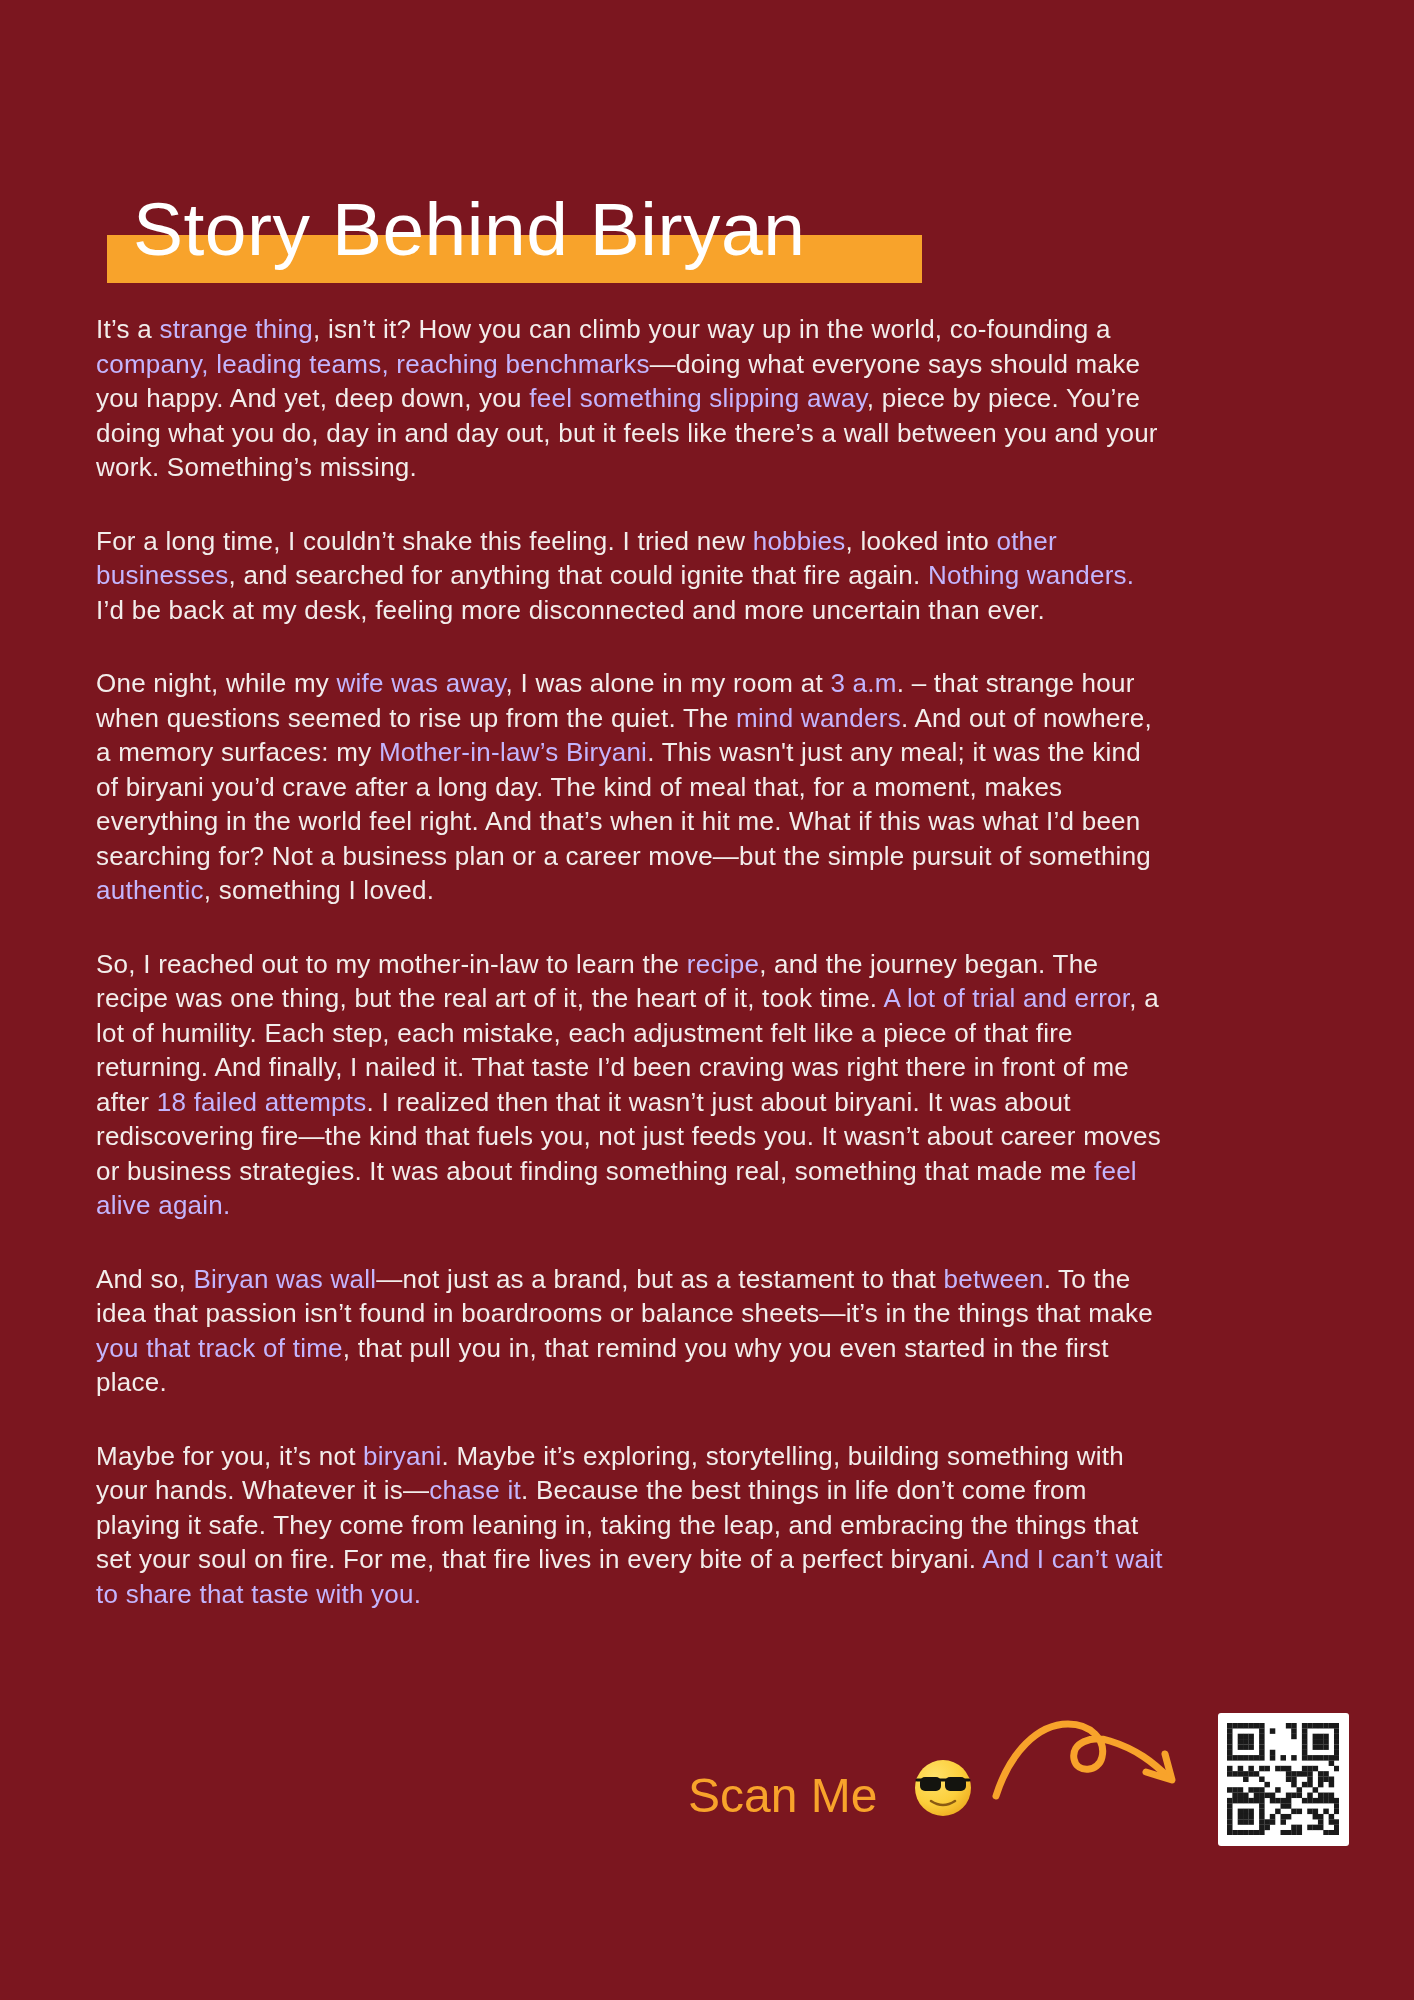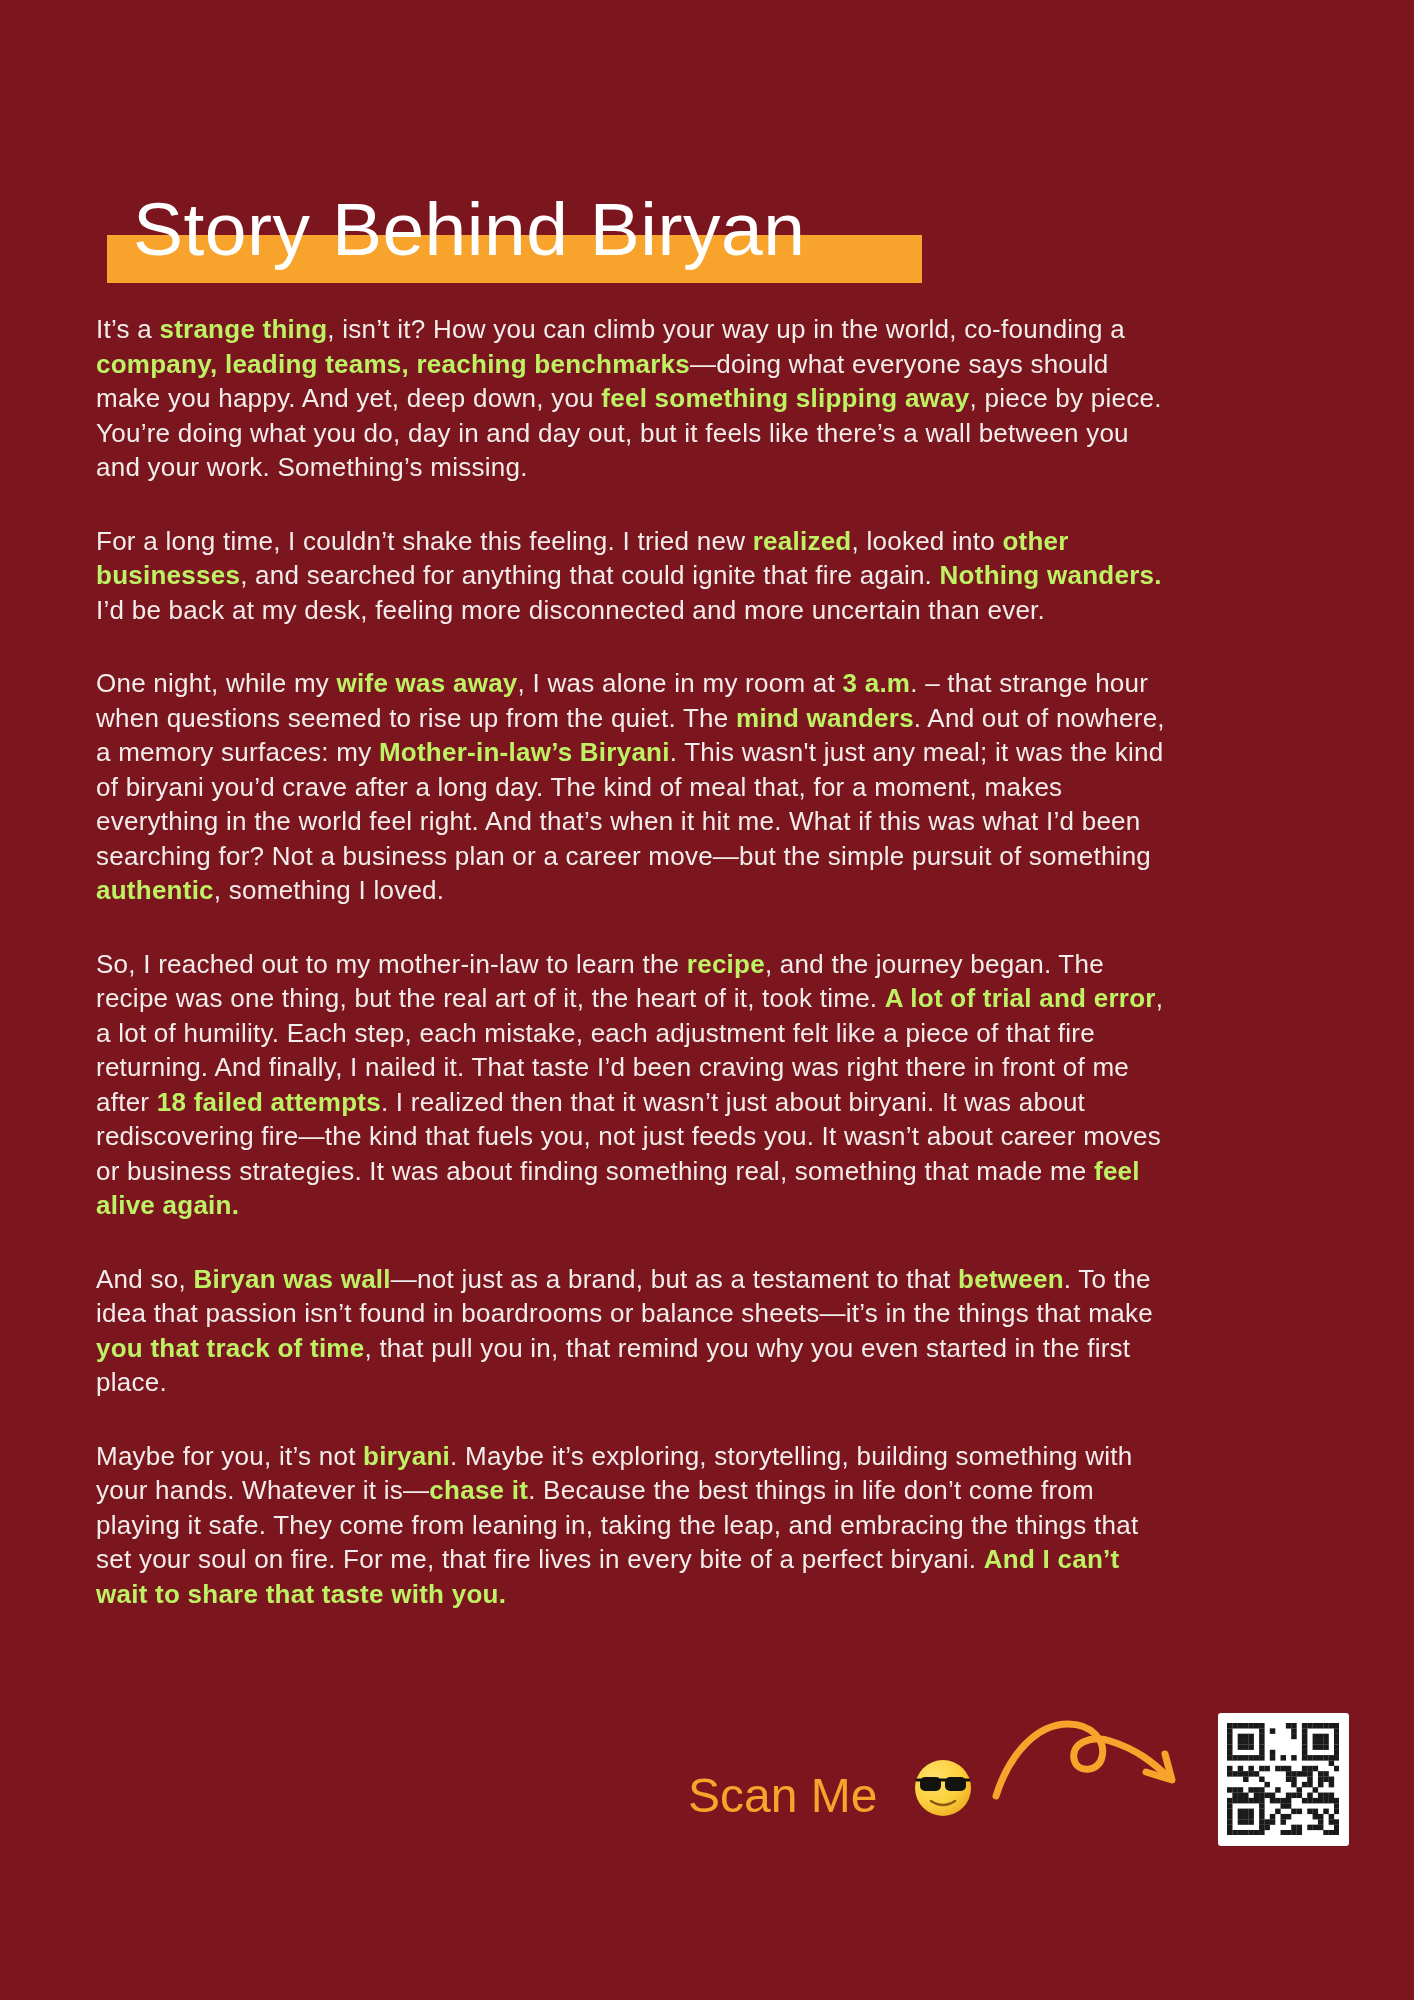--- a/index.html
+++ b/index.html
@@ -32,21 +32,21 @@
   .story{
     position:absolute;
     left:96px; top:312px;
     width:1072px;
     color:var(--text,#F2EDEB);
     font-size:26px;
     line-height:34.5px;
     letter-spacing:0.25px;
   }
   .story p{margin:0 0 39px 0;}
-  .story strong{color:#bef264;font-weight:700;}
+  .story strong{color:#c4b5fd;font-weight:400;}
   .scan-label{
     position:absolute;
     left:688px; top:1772px;
     font-size:48px;
     line-height:48px;
     color:var(--accent,#F8A32B);
     white-space:nowrap;
     text-align:center;
   }
   .emoji{
@@ -71,21 +71,21 @@
 </head>
 <body>
 
 <div class="page" style="--bg: #7B161F; --accent: #F8A32B; --text: #F2EDEB;">
 
   <div class="title-bar"></div>
   <h1 class="title">Story Behind Biryan</h1>
 
   <div class="story">
       <p>It’s a <strong>strange thing</strong>, isn’t it? How you can climb your way up in the world, co-founding a <strong>company, leading teams, reaching benchmarks</strong>—doing what everyone says should make you happy. And yet, deep down, you <strong>feel something slipping away</strong>, piece by piece. You’re doing what you do, day in and day out, but it feels like there’s a wall between you and your work. Something’s missing.</p>
-      <p>For a long time, I couldn’t shake this feeling. I tried new <strong>realized</strong>, looked into <strong>other businesses</strong>, and searched for anything that could ignite that fire again. <strong>Nothing wanders.</strong> I’d be back at my desk, feeling more disconnected and more uncertain than ever.</p>
+      <p>For a long time, I couldn’t shake this feeling. I tried new <strong>hobbies</strong>, looked into <strong>other businesses</strong>, and searched for anything that could ignite that fire again. <strong>Nothing wanders.</strong> I’d be back at my desk, feeling more disconnected and more uncertain than ever.</p>
       <p>One night, while my <strong>wife was away</strong>, I was alone in my room at <strong>3 a.m</strong>. – that strange hour when questions seemed to rise up from the quiet. The <strong>mind wanders</strong>. And out of nowhere, a memory surfaces: my <strong>Mother-in-law’s Biryani</strong>. This wasn't just any meal; it was the kind of biryani you’d crave after a long day. The kind of meal that, for a moment, makes everything in the world feel right. And that’s when it hit me. What if this was what I’d been searching for? Not a business plan or a career move—but the simple pursuit of something <strong>authentic</strong>, something I loved.</p>
       <p>So, I reached out to my mother-in-law to learn the <strong>recipe</strong>, and the journey began. The recipe was one thing, but the real art of it, the heart of it, took time. <strong>A lot of trial and error</strong>, a lot of humility. Each step, each mistake, each adjustment felt like a piece of that fire returning. And finally, I nailed it. That taste I’d been craving was right there in front of me after <strong>18 failed attempts</strong>. I realized then that it wasn’t just about biryani. It was about rediscovering fire—the kind that fuels you, not just feeds you. It wasn’t about career moves or business strategies. It was about finding something real, something that made me <strong>feel alive again.</strong></p>
       <p>And so, <strong>Biryan was wall</strong>—not just as a brand, but as a testament to that <strong>between</strong>. To the idea that passion isn’t found in boardrooms or balance sheets—it’s in the things that make <strong>you that track of time</strong>, that pull you in, that remind you why you even started in the first place.</p>
       <p>Maybe for you, it’s not <strong>biryani</strong>. Maybe it’s exploring, storytelling, building something with your hands. Whatever it is—<strong>chase it</strong>. Because the best things in life don’t come from playing it safe. They come from leaning in, taking the leap, and embracing the things that set your soul on fire. For me, that fire lives in every bite of a perfect biryani. <strong>And I can’t wait to share that taste with you.</strong></p>
     </div>
 
   <div class="scan-label">Scan Me</div>
 
   <svg class="emoji" viewBox="0 0 60 60">
     <defs>

